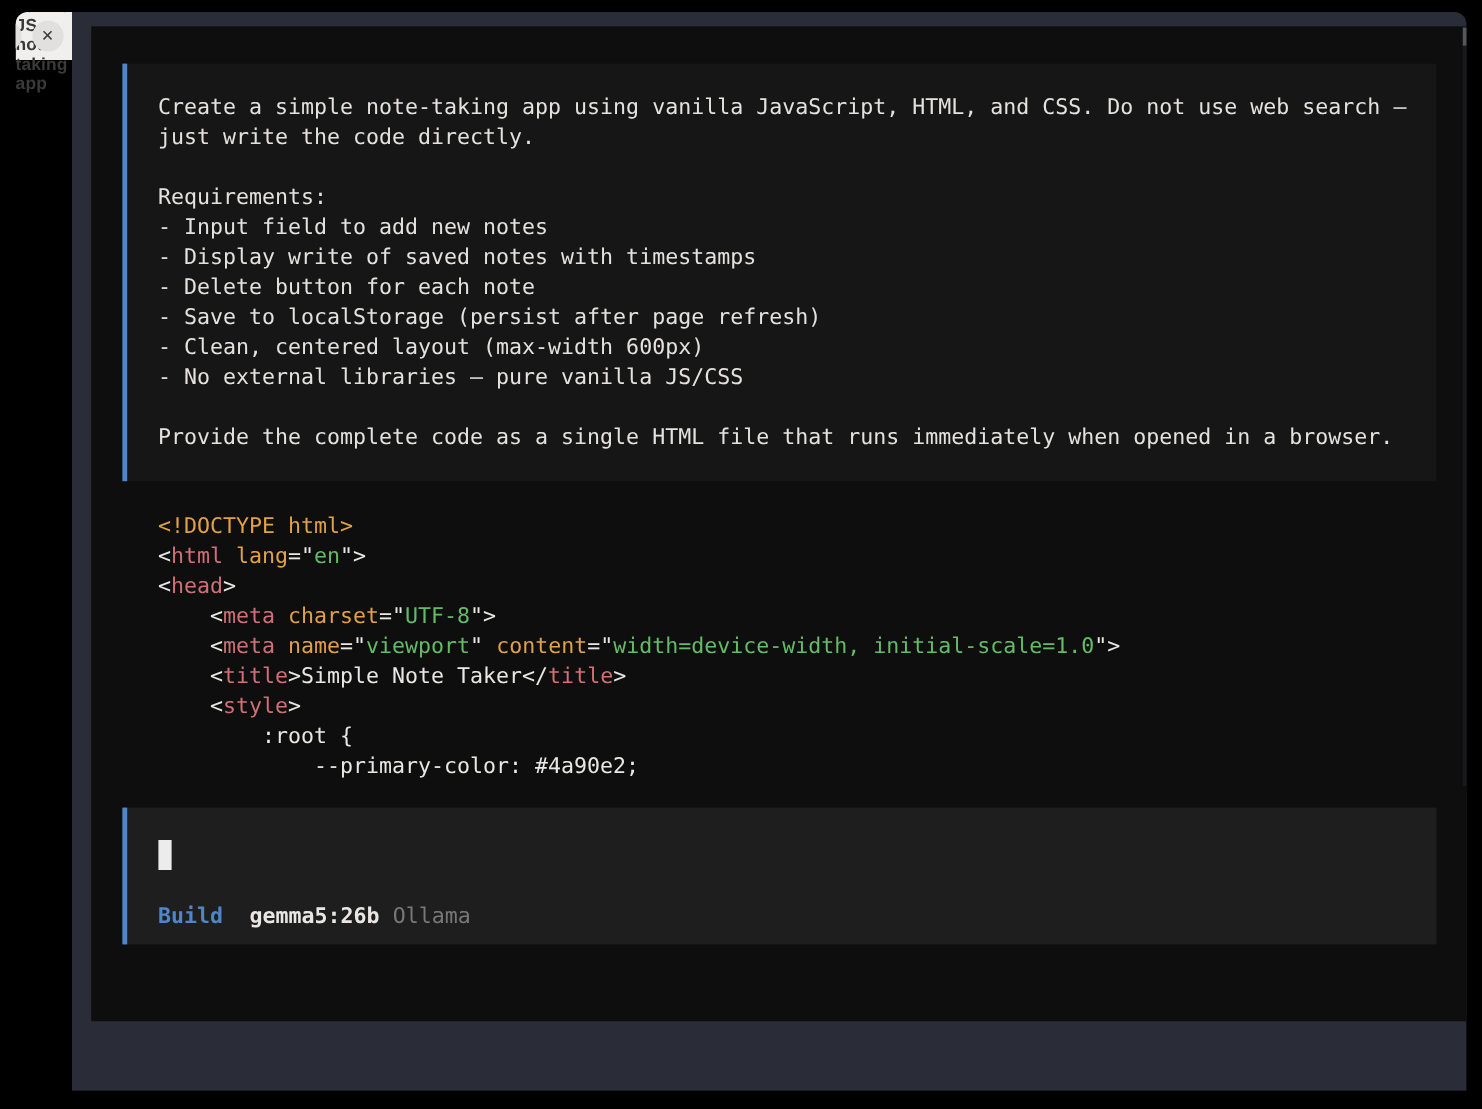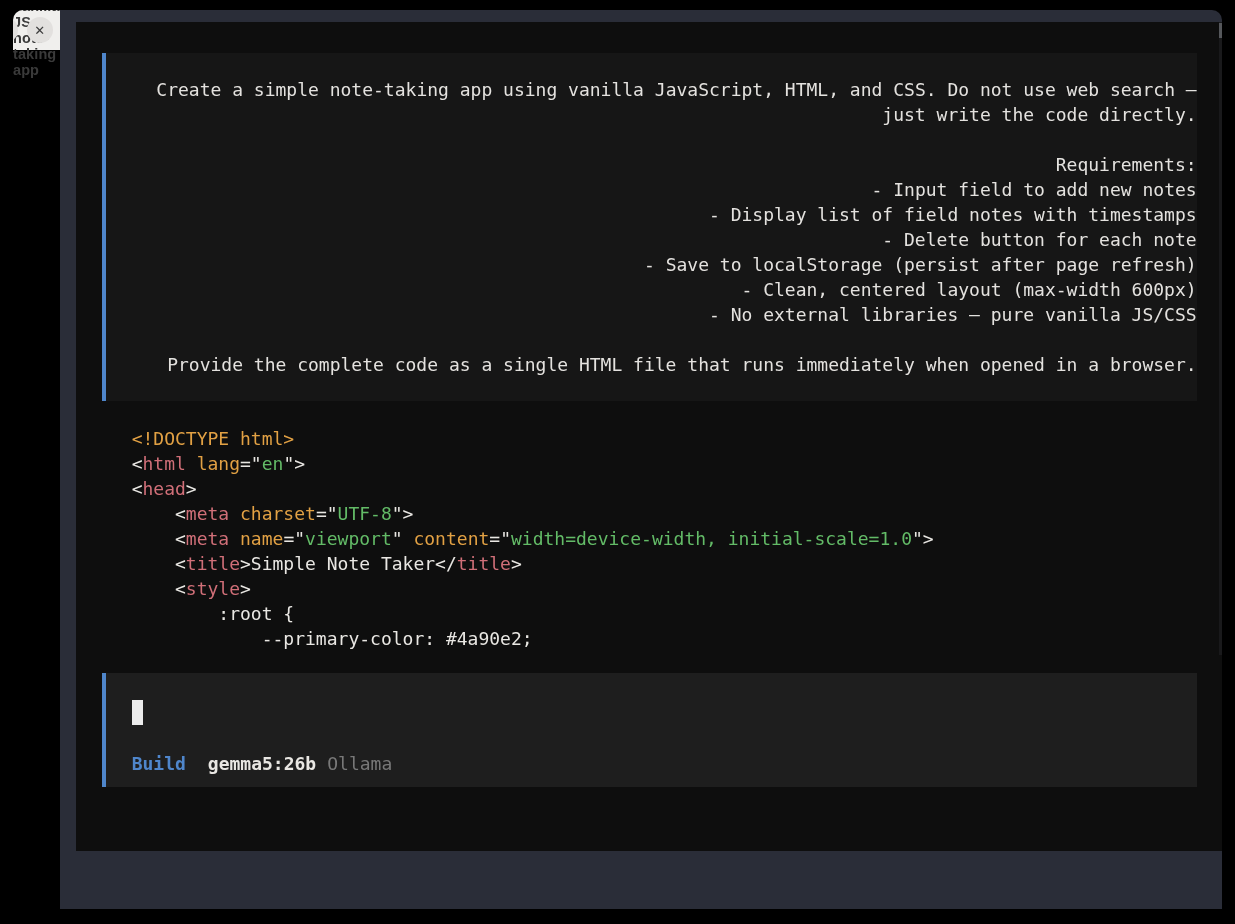--- a/index.html
+++ b/index.html
@@ -37,21 +37,20 @@
     position:relative; width:1177px; height:829px; background:#0e0e0e;
     font-size:18px; line-height:25px; color:var(--text);
   }
   .line { height:25px; white-space:pre; }
 
   
   .prompt-block {
     position:absolute; top:31px; left:26px; width:1095px;
     background:#161616; border-left:4px solid var(--accent);
     padding:24px 0 24px 26px;
-    text-align:right;
   }
 
   
   .code-block { position:absolute; top:404px; left:56px; }
   .tok-w    { color:var(--code-white); }
   .tok-rose { color:var(--rose); }
   .tok-gold { color:var(--gold); }
   .tok-green{ color:var(--green); }
 
   
@@ -107,21 +106,21 @@
 
     <div class="terminal">
       <div class="screen">
 
         <div class="prompt-block" id="prompt-lines">
             <div class="line">Create a simple note-taking app using vanilla JavaScript, HTML, and CSS. Do not use web search —</div>
             <div class="line">just write the code directly.</div>
             <div class="line"></div>
             <div class="line">Requirements:</div>
             <div class="line">- Input field to add new notes</div>
-            <div class="line">- Display list of field notes with timestamps</div>
+            <div class="line">- Display write of saved notes with timestamps</div>
             <div class="line">- Delete button for each note</div>
             <div class="line">- Save to localStorage (persist after page refresh)</div>
             <div class="line">- Clean, centered layout (max-width 600px)</div>
             <div class="line">- No external libraries — pure vanilla JS/CSS</div>
             <div class="line"></div>
             <div class="line">Provide the complete code as a single HTML file that runs immediately when opened in a browser.</div>
           </div>
 
         <div class="code-block" id="code-lines">
             <div class="line"><span class="tok-gold">&lt;!DOCTYPE html&gt;</span></div>

